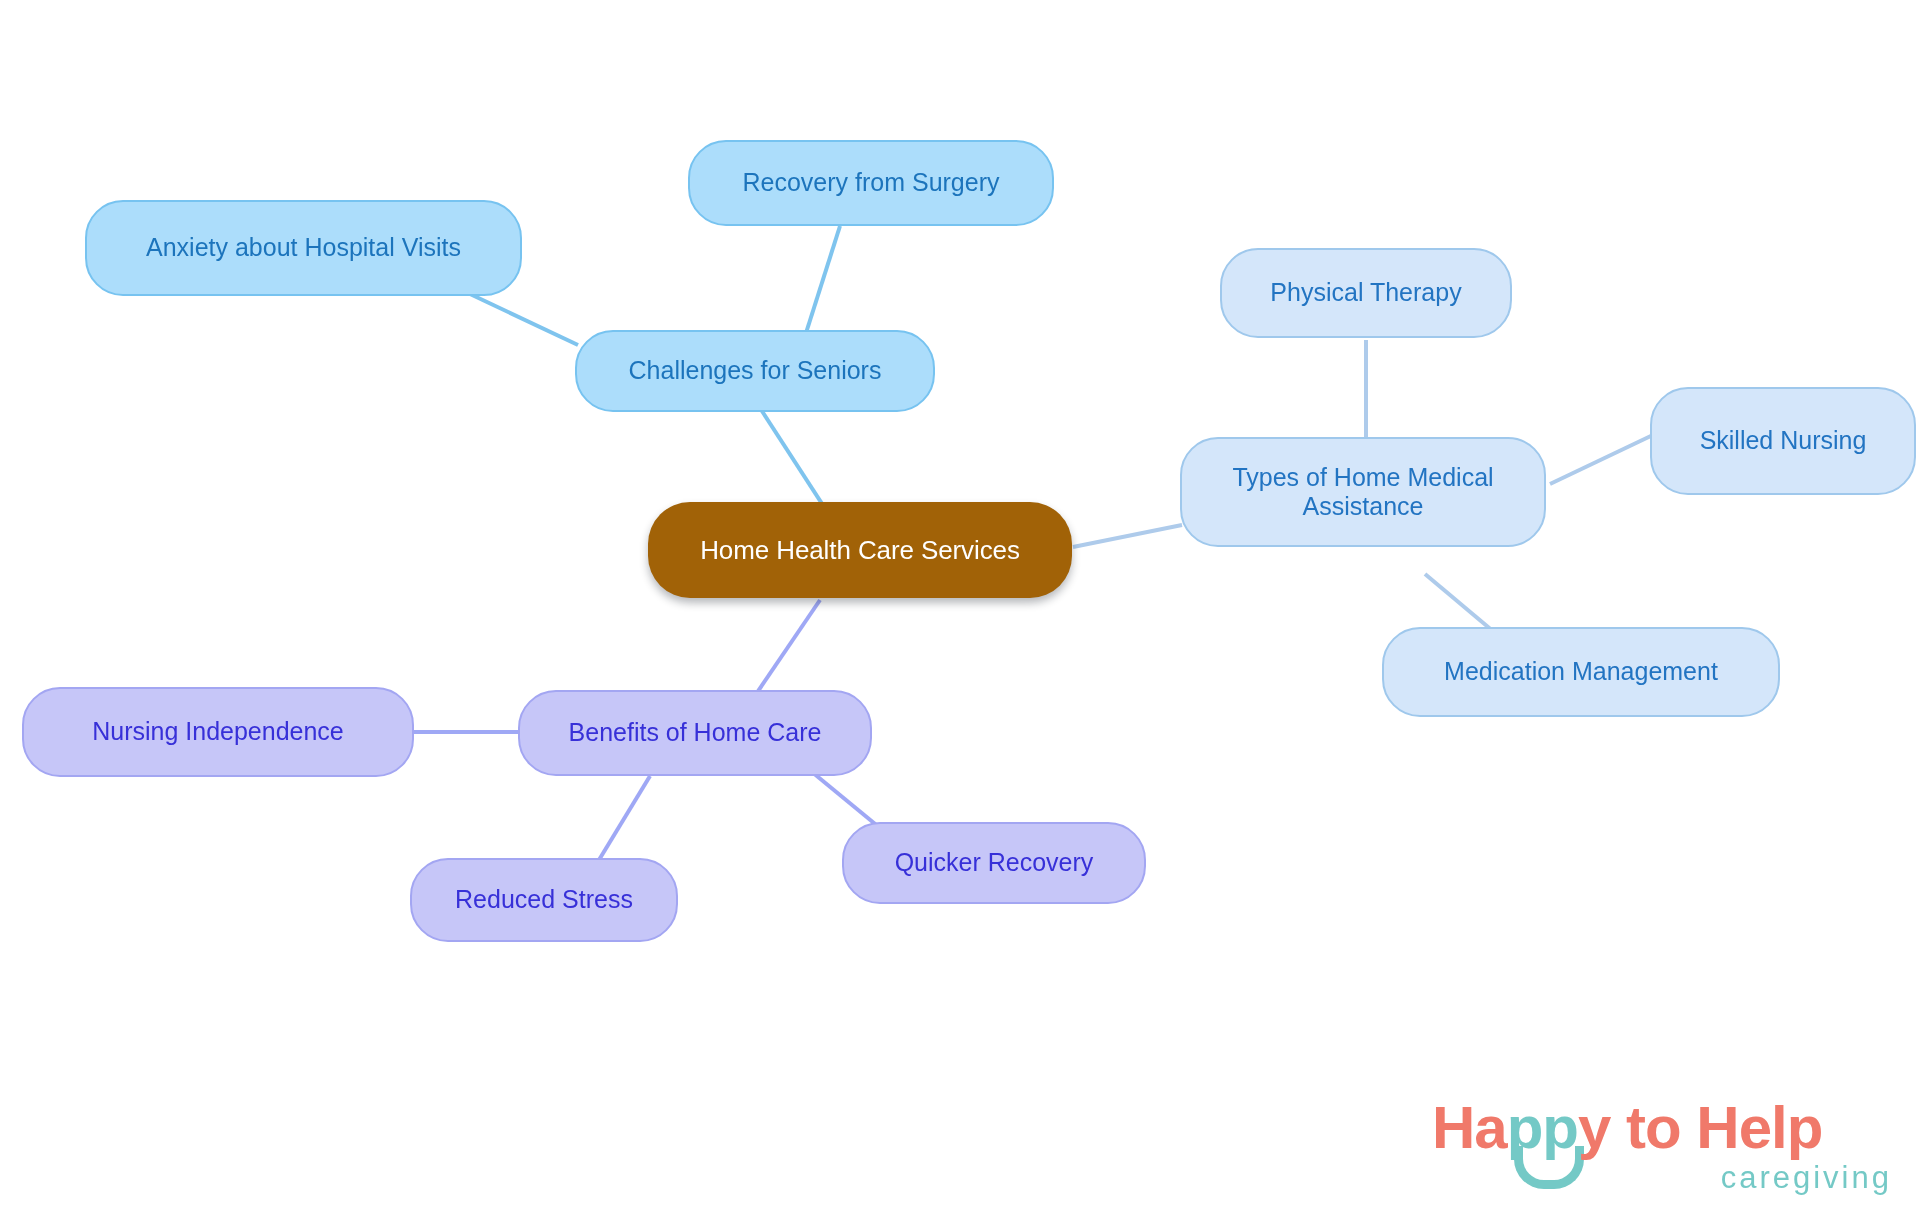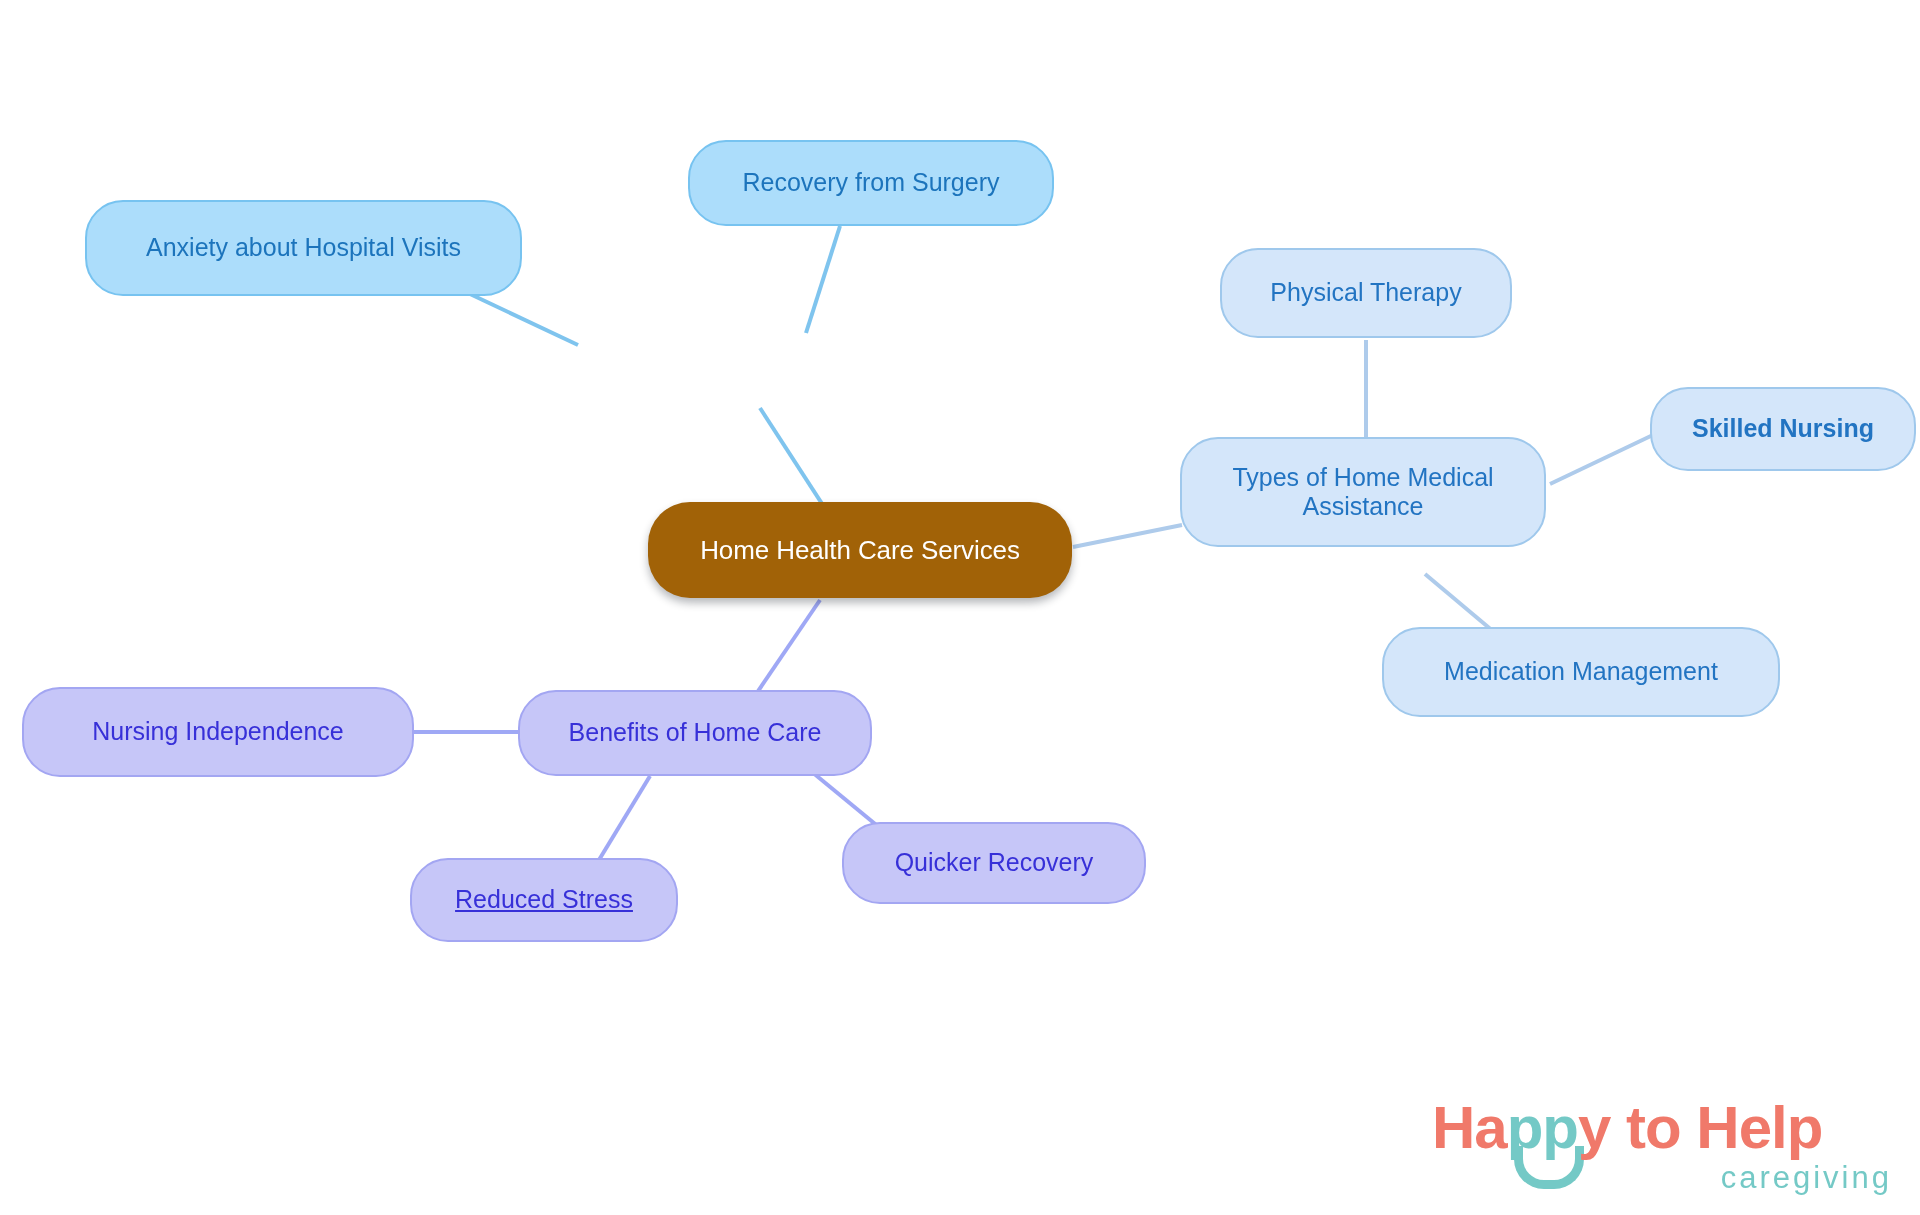--- a/index.html
+++ b/index.html
@@ -136,39 +136,40 @@
     <line x1="1425" y1="574" x2="1494" y2="632" stroke="#AECBEB" stroke-width="4"></line>
 
     <line x1="820" y1="600" x2="752" y2="700" stroke="#9FA8F5" stroke-width="4"></line>
     <line x1="518" y1="732" x2="410" y2="732" stroke="#9FA8F5" stroke-width="4"></line>
     <line x1="650" y1="776" x2="588" y2="878" stroke="#9FA8F5" stroke-width="4"></line>
     <line x1="812" y1="772" x2="880" y2="828" stroke="#9FA8F5" stroke-width="4"></line>
   </svg>
 
   <div class="node root" style="left:648px; top:502px; width:424px; height:96px;">Home Health Care Services</div>
 
+  <div class="node blue-strong" style="left:575px; top:330px; width:360px; height:82px;">Challenges for Seniors</div>
 
   <div class="node blue-strong" style="left:85px; top:200px; width:437px; height:96px;">Anxiety about Hospital Visits</div>
 
   <div class="node blue-strong" style="left:688px; top:140px; width:366px; height:86px;">Recovery from Surgery</div>
 
   <div class="node blue-soft" style="left:1180px; top:437px; width:366px; height:110px;">Types of Home Medical
 Assistance</div>
 
   <div class="node blue-soft" style="left:1220px; top:248px; width:292px; height:90px;">Physical Therapy</div>
 
-  <div class="node blue-soft" style="left:1650px; top:387px; width:266px; height:84px;font-weight:bold;">Skilled Nursing</div>
+  <div class="node blue-soft" style="left:1650px; top:387px; width:266px; height:108px;">Skilled Nursing</div>
 
   <div class="node blue-soft" style="left:1382px; top:627px; width:398px; height:90px;">Medication Management</div>
 
   <div class="node lavender" style="left:518px; top:690px; width:354px; height:86px;text-align:right;">Benefits of Home Care</div>
 
   <div class="node lavender" style="left:22px; top:687px; width:392px; height:90px;">Nursing Independence</div>
 
-  <div class="node lavender" style="left:410px; top:858px; width:268px; height:84px;text-decoration:underline;">Reduced Stress</div>
+  <div class="node lavender" style="left:410px; top:858px; width:268px; height:84px;">Reduced Stress</div>
 
   <div class="node lavender" style="left:842px; top:822px; width:304px; height:82px;">Quicker Recovery</div>
 
   <div id="logo">
     <div id="logo-smile"></div>
     <div id="logo-wordmark"><span class="logo-coral">Ha</span><span class="logo-teal">pp</span><span class="logo-coral">y</span><span class="logo-coral"> to Help</span></div>
     <div id="logo-tagline">caregiving</div>
   </div>
 
 </div>

